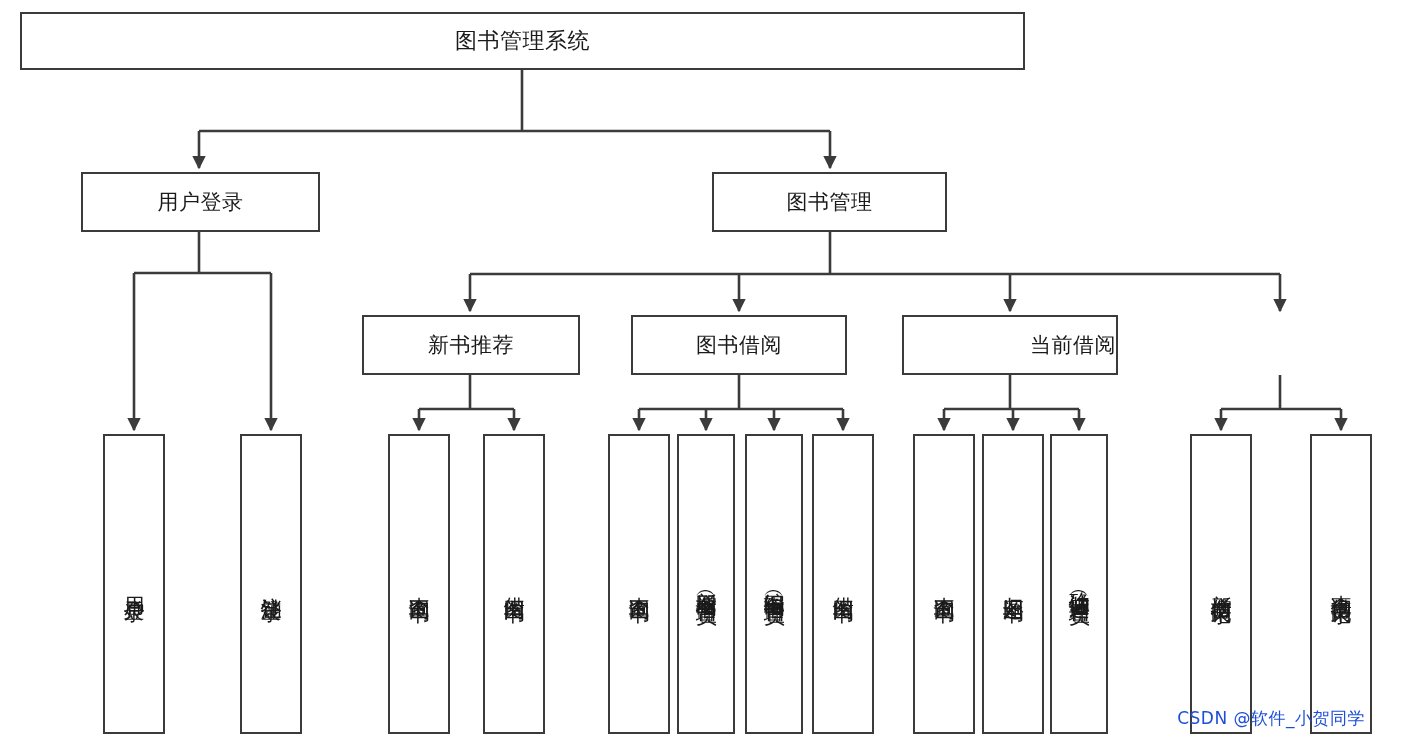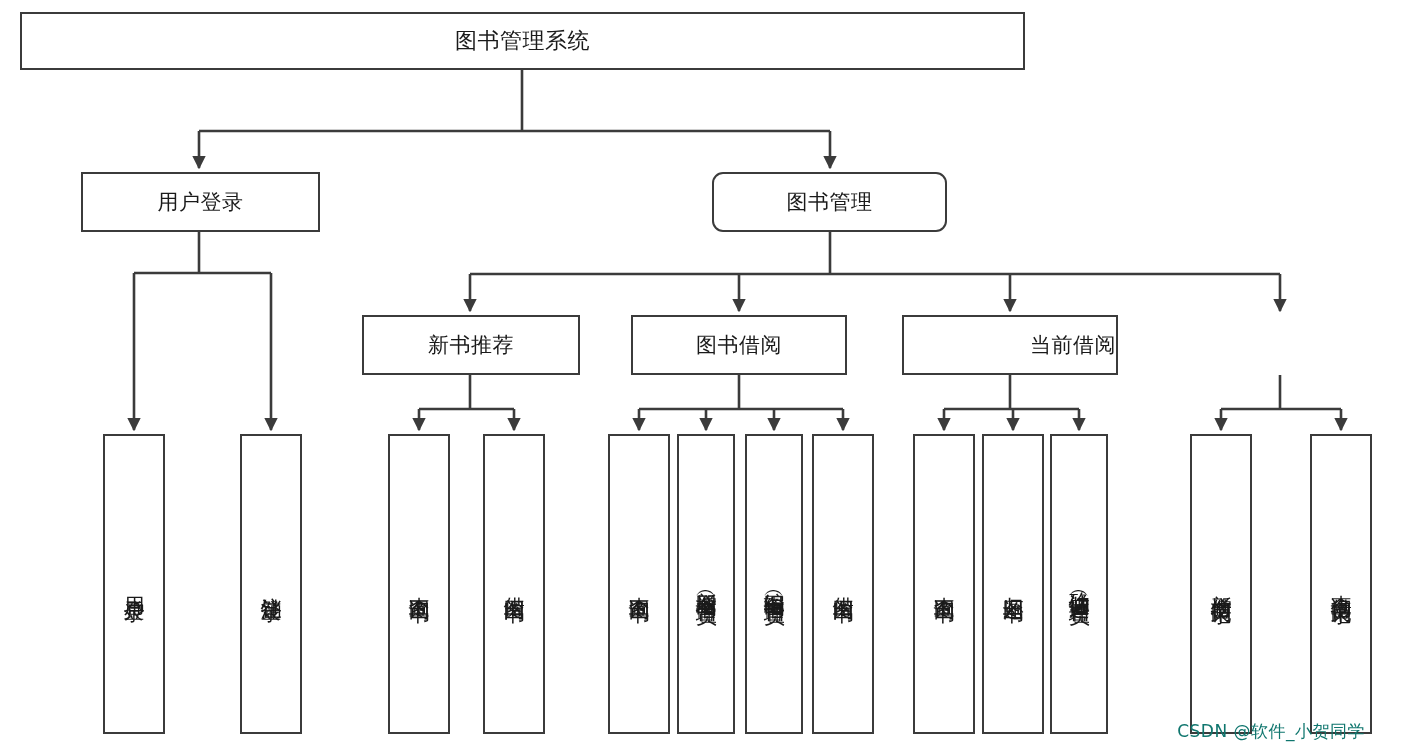--- a/index.html
+++ b/index.html
@@ -51,23 +51,23 @@
     font-size: 21px;
     line-height: 1.35;
     letter-spacing: 2px;
     white-space: nowrap;
     max-height: 275px;
   }
   .node.root .lbl { font-size: 22px; }
   .watermark {
     position: absolute;
     right: 8px;
-    bottom: 4px;
+    bottom: 17px;
     font-size: 17px;
-    color: #0f766e;
+    color: #1d4ed8;
     letter-spacing: 0.5px;
     white-space: nowrap;
     font-family: "DejaVu Sans", "Liberation Sans", sans-serif;
   }
 </style>
 </head>
 <body>
 
 <div id="canvas">
 
@@ -121,21 +121,21 @@
     </g>
   </svg>
 
   <div class="node root" style="left:20px; top:12px; width:1005px; height:58px;">
     <span class="lbl">图书管理系统</span>
   </div>
 
   <div class="node" style="left:81px; top:172px; width:239px; height:60px;">
     <span class="lbl">用户登录</span>
   </div>
-  <div class="node" style="left:712px; top:172px; width:235px; height:60px;border-radius:11px;">
+  <div class="node" style="left:712px; top:172px; width:235px; height:60px;">
     <span class="lbl">图书管理</span>
   </div>
 
   <div class="node" style="left:362px; top:315px; width:218px; height:60px;">
     <span class="lbl">新书推荐</span>
   </div>
   <div class="node" style="left:631px; top:315px; width:216px; height:60px;">
     <span class="lbl">图书借阅</span>
   </div>
   <div class="node" style="left:902px; top:315px; width:216px; height:60px;justify-content:flex-end;">

